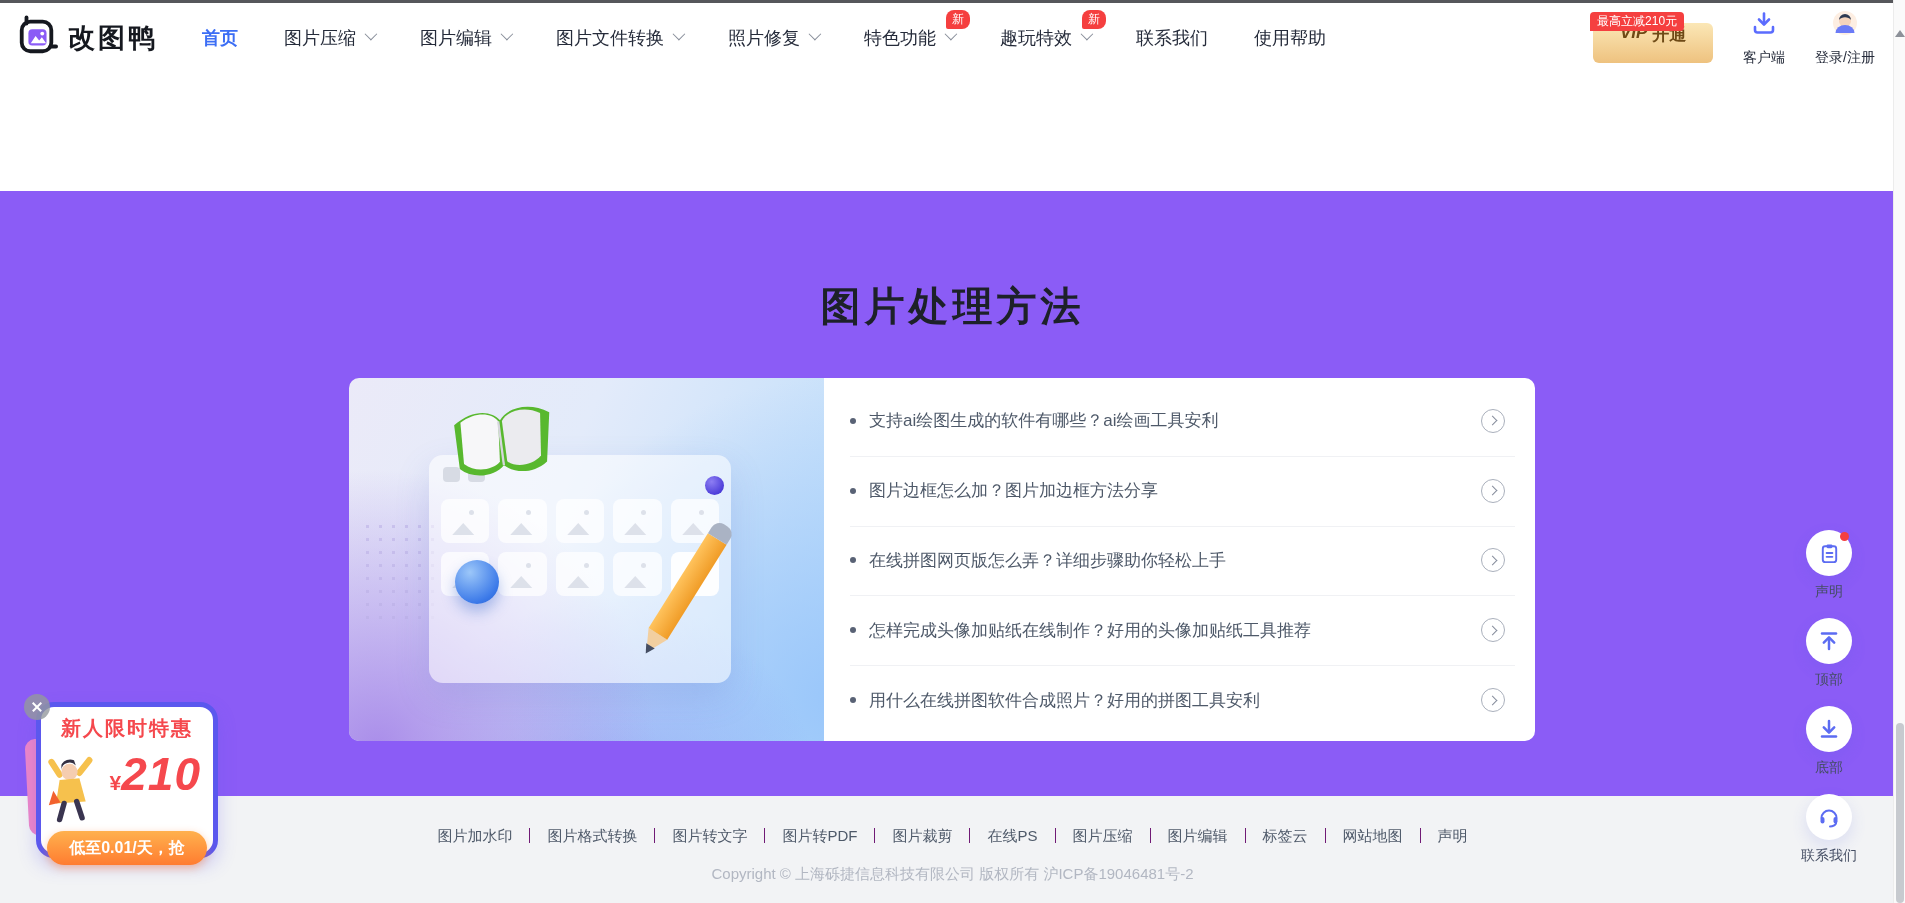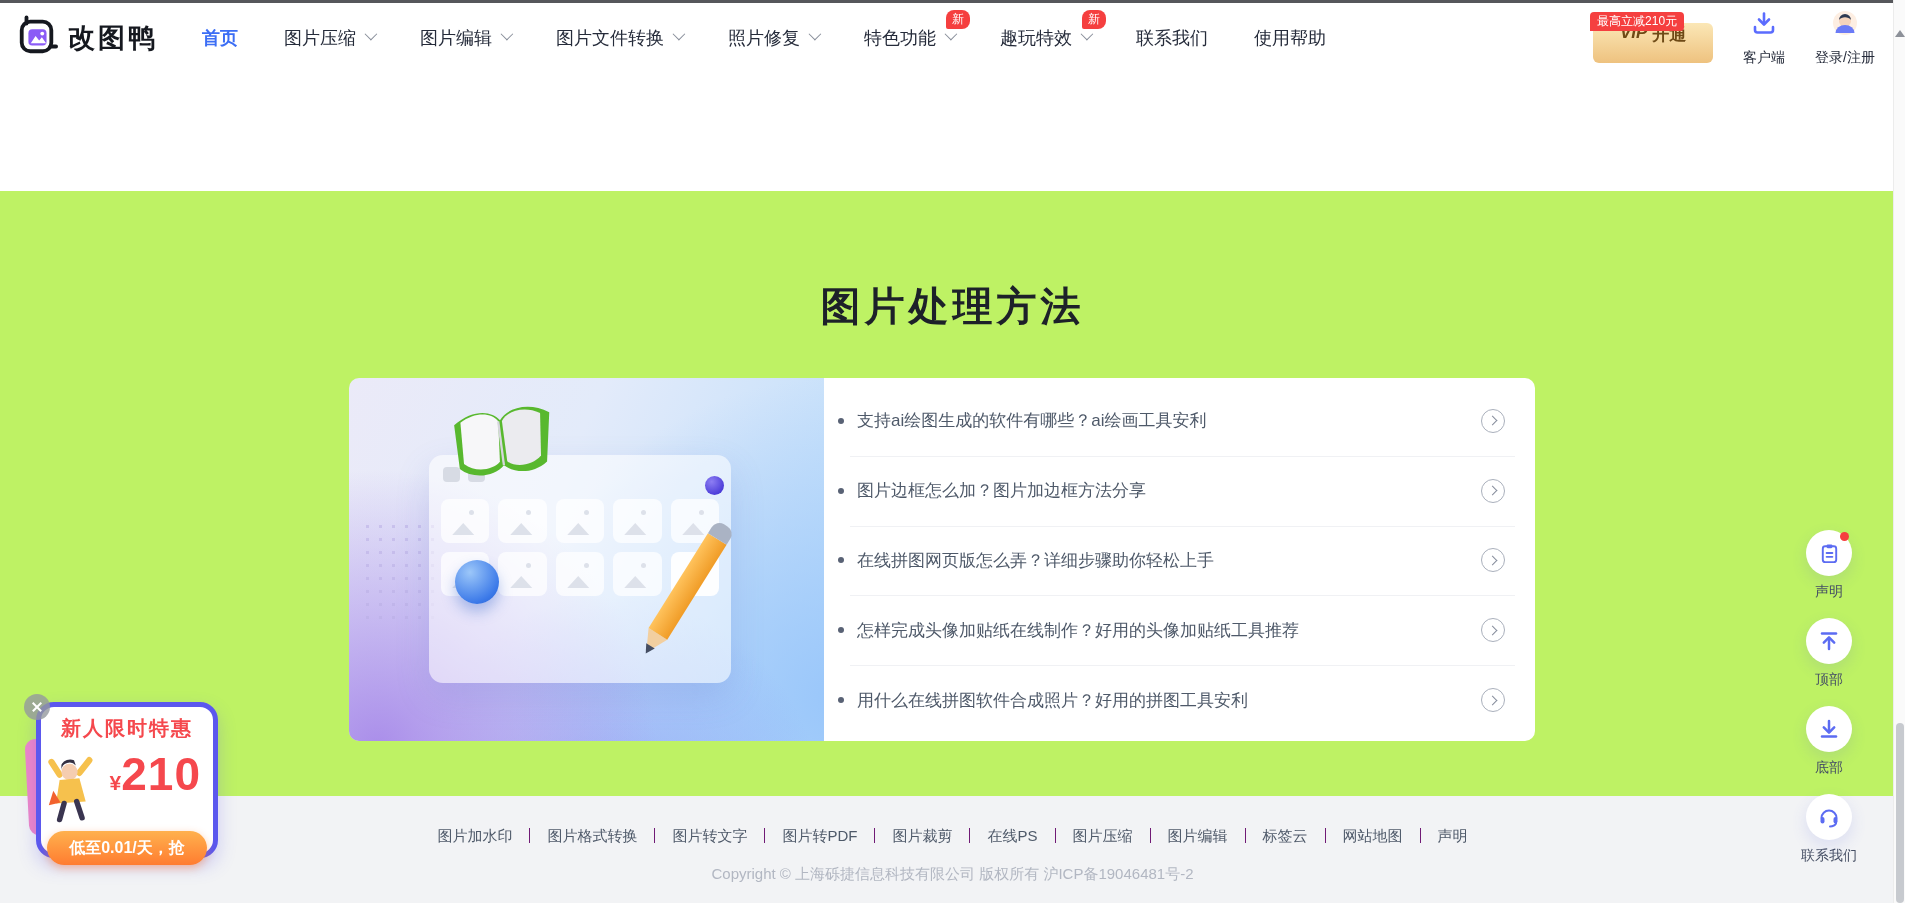--- a/index.html
+++ b/index.html
@@ -35,21 +35,21 @@
     font-family:inherit; }
   .vip-btn i { font-style:italic; }
   .nav-mini { display:flex; flex-direction:column; align-items:center; gap:13px; cursor:pointer;
     font-size:14px; color:#252b3a; }
   .nav-mini svg { display:block; }
 
   
   .hero-gap { height:118px; background:#fff; }
 
   
-  .methods { height:605px; background:#bef264; padding-top:88px; }
+  .methods { height:605px; background:#8b5cf6; padding-top:88px; }
   .section-title { text-align:center; font-size:40px; font-weight:800; color:var(--text-dark);
     letter-spacing:4px; margin-bottom:44px; }
   .methods-card { margin-left:349px; width:1186px; height:363px; display:flex; border-radius:10px;
     overflow:hidden; }
 
   
   .illu { position:relative; width:475px; height:363px; flex:none; overflow:hidden;
     background:
       radial-gradient(circle at 6% 102%, rgba(163,131,232,.9) 0%, rgba(163,131,232,0) 48%),
       radial-gradient(circle at 55% 118%, rgba(122,140,243,.55) 0%, rgba(122,140,243,0) 42%),
@@ -85,21 +85,21 @@
   .pencil-lead { position:absolute; left:-1px; top:6px; border-top:5px solid transparent; border-bottom:5px solid transparent;
     border-right:9px solid #454e63; }
   .pencil-body { position:absolute; left:22px; right:16px; top:0; height:22px;
     background:linear-gradient(180deg,#ffc35d,#f09c27); }
   .pencil-eraser { position:absolute; right:0; top:0; width:16px; height:22px; background:#aab3c4;
     border-radius:0 9px 9px 0; }
 
   
   .articles { list-style:none; flex:1; background:#fff; display:flex; flex-direction:column;
     padding:8px 0 6px; }
-  .article { position:relative; flex:1; display:flex; align-items:center; padding:0 30px 0 14px; cursor:pointer; }
+  .article { position:relative; flex:1; display:flex; align-items:center; padding:0 30px 0 26px; cursor:pointer; }
   .article + .article::before { content:""; position:absolute; top:0; left:26px; right:20px; height:1px; background:#f0f1f4; }
   .dot { width:6px; height:6px; border-radius:50%; background:#596275; margin-right:13px; flex:none; }
   .article-title { font-size:17px; color:var(--text-body); }
   .go-circle { margin-left:auto; width:24px; height:24px; border:1px solid #aab0bc; border-radius:50%;
     position:relative; flex:none; }
   .go-circle::after { content:""; position:absolute; left:7px; top:7.5px; width:6px; height:6px;
     border-top:1.6px solid #868d9c; border-right:1.6px solid #868d9c; transform:rotate(45deg); }
 
   
   .footer { height:107px; background:#f2f3f5; display:flex; flex-direction:column; align-items:center;
@@ -132,21 +132,21 @@
   .promo-card { position:absolute; left:12px; top:8px; width:182px; height:156px; background:#fff;
     border:5px solid var(--promo-border-purple); border-radius:18px; cursor:pointer;
     box-shadow:0 8px 18px rgba(91,88,238,.25); }
   .promo-card::before { content:""; position:absolute; left:-14px; top:32px; width:22px; height:96px;
     background:#ee86c7; border-radius:10px; z-index:-1; transform:rotate(-3deg); }
   .promo-title { margin-top:8px; text-align:center; font-size:20px; font-weight:900; letter-spacing:2px;
     color:var(--promo-red); text-shadow:0 1px 0 rgba(255,255,255,.8); white-space:nowrap; }
   .promo-price { position:absolute; right:12px; top:44px; display:flex; align-items:baseline;
     color:var(--promo-red); }
   .promo-yen { font-size:21px; font-weight:800; }
-  .promo-amount { font-size:46px; font-weight:900; line-height:1; letter-spacing:1px; }
+  .promo-amount { font-size:46px; font-weight:900; line-height:1; letter-spacing:1px;font-style:italic; }
   .promo-person { position:absolute; left:6px; bottom:24px; }
   .promo-btn { position:absolute; left:50%; transform:translateX(-50%); bottom:-12px; width:160px; height:34px;
     border:none; border-radius:17px; background:linear-gradient(180deg,#ffb14e,var(--promo-orange));
     color:#fff; font-size:16px; font-weight:800; display:flex; align-items:center; justify-content:center;
     cursor:pointer; box-shadow:0 3px 8px rgba(255,124,48,.45); font-family:inherit; white-space:nowrap; }
 
   
   .scrollbar { position:absolute; right:0; top:0; width:12px; height:903px; background:#fafafa;
     border-left:1px solid #ececec; z-index:40; }
   .sb-up { position:absolute; top:30px; left:50%; transform:translateX(-50%); width:0; height:0;

